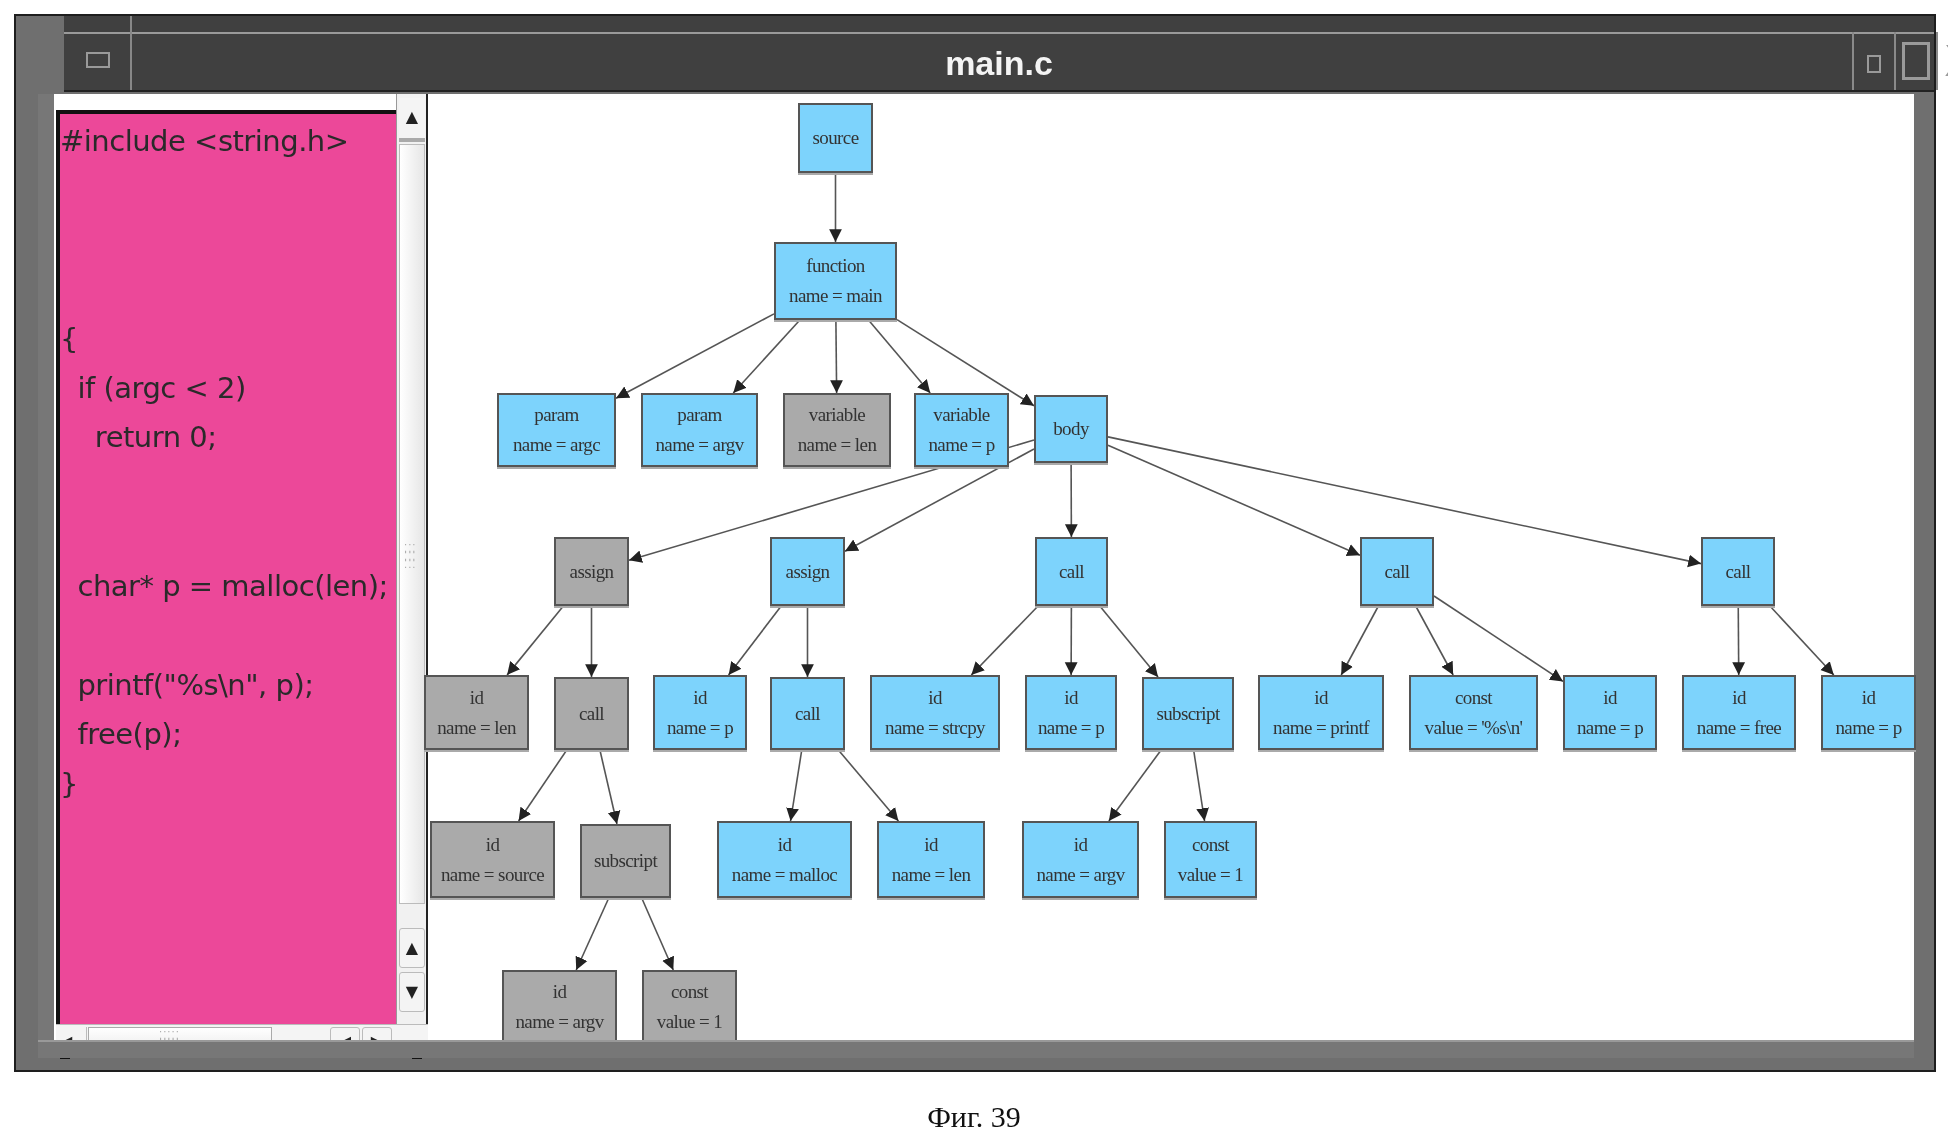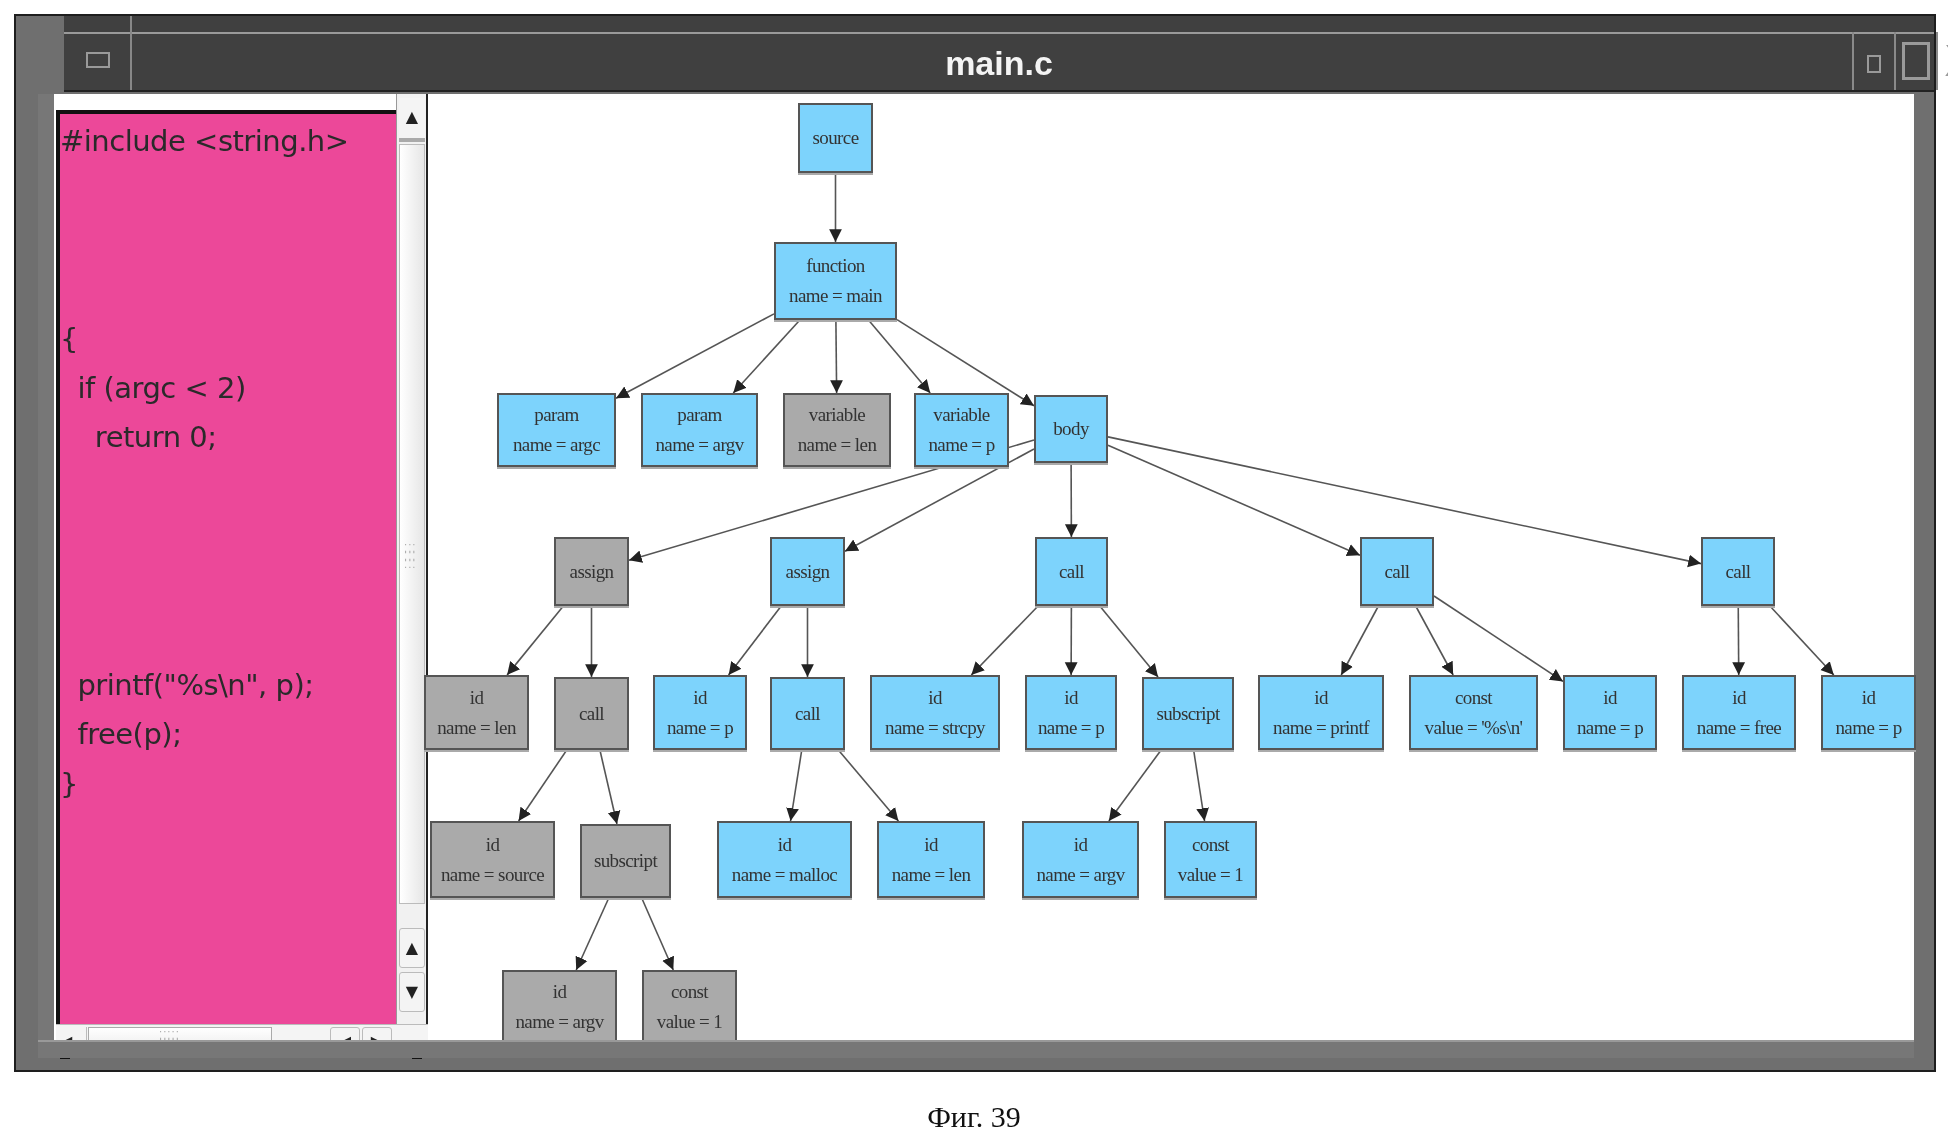--- a/index.html
+++ b/index.html
@@ -61,20 +61,21 @@
   <div class="client">
     <div class="left-border"></div>
 
     <div class="code-panel">
       <div class="code-line" style="top:10px">#include &lt;string.h&gt;</div>
       <div class="code-line" style="top:108px"></div>
       <div class="code-line" style="top:208px">{</div>
       <div class="code-line" style="top:257px">  if (argc &lt; 2)</div>
       <div class="code-line" style="top:306px">    return 0;</div>
       <div class="code-line" style="top:356px"></div>
+      <div class="code-line" style="top:455px">  char* p = malloc(len);</div>
       <div class="code-line" style="top:554px">  printf("%s\n", p);</div>
       <div class="code-line" style="top:603px">  free(p);</div>
       <div class="code-line" style="top:653px">}</div>
     </div>
 
     <div class="vscroll">
       <div class="vs-up">
         <div style="text-align:center; font-size:16px; line-height:38px; color:#222;">▲</div>
       </div>
       <div class="vs-thumb">

